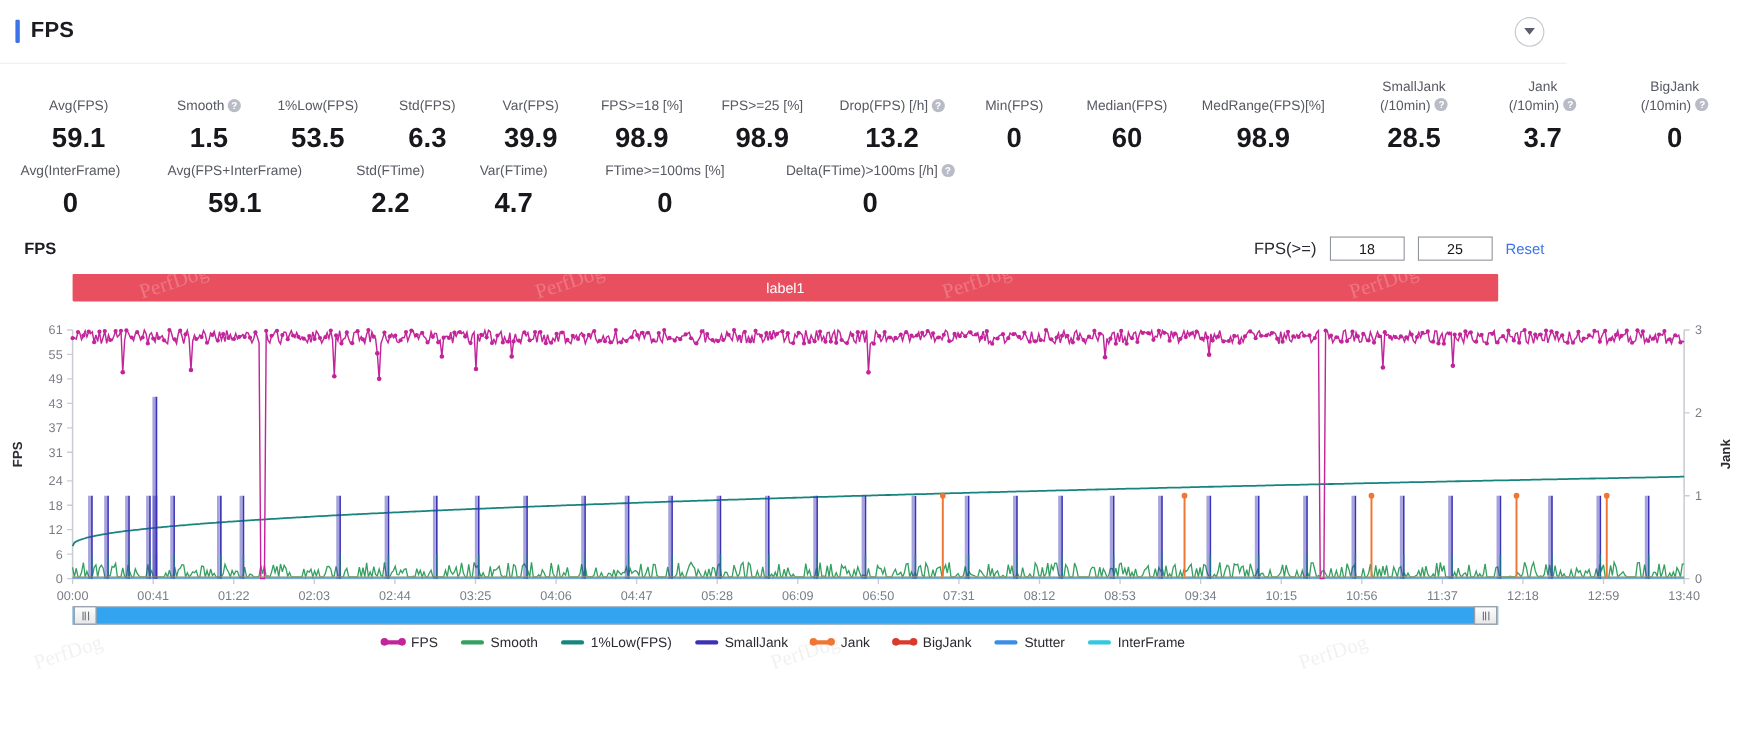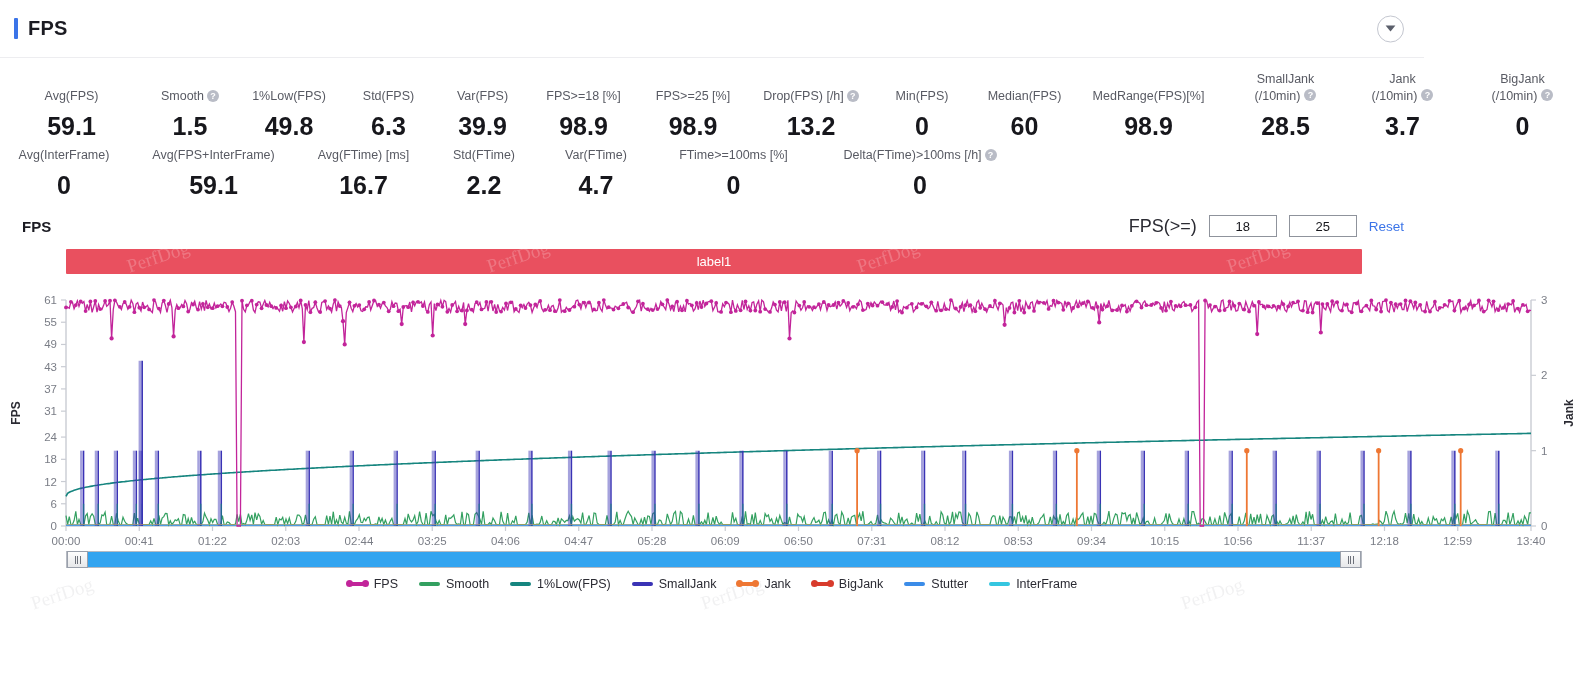--- a/index.html
+++ b/index.html
@@ -67,21 +67,21 @@
   .chart-section { position: relative; margin-top: 6px; }
   .chart-head {
     position: relative; height: 34px; display: flex; align-items: center;
     padding-left: 22px;
   }
   .chart-head-title { font-size: 15px; font-weight: bold; color: #1b1b22; }
   .chart-controls {
     position: absolute; right: 20px; top: 50%; transform: translateY(-50%);
     display: flex; align-items: center; gap: 12px;
   }
-  .ctrl-label { font-size: 18px; color: #2b2b33; }
+  .ctrl-label { font-size: 15px; color: #2b2b33; }
   .ctrl-input {
     width: 68px; height: 22px; border: 1px solid #8f939c; background: #fff;
     font-size: 13px; color: #17171c; text-align: center;
     font-family: "Liberation Sans", sans-serif; padding: 0;
   }
   .ctrl-reset { font-size: 13.5px; color: #3b74e8; cursor: pointer; }
 
   
   .label-bar-wrap { position: relative; padding: 6px 62px 0 66px; }
   .label-bar {
@@ -168,21 +168,21 @@
           <div class="stat-label">
             <span>Smooth</span>
             <span class="qmark">?</span>
           </div>
           <div class="stat-value">1.5</div>
         </div>
         <div class="stat-cell" style="width: 104px;">
           <div class="stat-label">
             <span>1%Low(FPS)</span>
           </div>
-          <div class="stat-value">49.8</div>
+          <div class="stat-value">53.5</div>
         </div>
         <div class="stat-cell" style="width: 95px;">
           <div class="stat-label">
             <span>Std(FPS)</span>
           </div>
           <div class="stat-value">6.3</div>
         </div>
         <div class="stat-cell" style="width: 93px;">
           <div class="stat-label">
             <span>Var(FPS)</span>
@@ -262,26 +262,20 @@
           <div class="stat-label">
             <span>Avg(InterFrame)</span>
           </div>
           <div class="stat-value">0</div>
         </div>
         <div class="stat-cell" style="width: 171px;">
           <div class="stat-label">
             <span>Avg(FPS+InterFrame)</span>
           </div>
           <div class="stat-value">59.1</div>
-        </div>
-        <div class="stat-cell" style="width: 129px;">
-          <div class="stat-label">
-            <span>Avg(FTime) [ms]</span>
-          </div>
-          <div class="stat-value">16.7</div>
         </div>
         <div class="stat-cell" style="width: 112px;">
           <div class="stat-label">
             <span>Std(FTime)</span>
           </div>
           <div class="stat-value">2.2</div>
         </div>
         <div class="stat-cell" style="width: 112px;">
           <div class="stat-label">
             <span>Var(FTime)</span>

